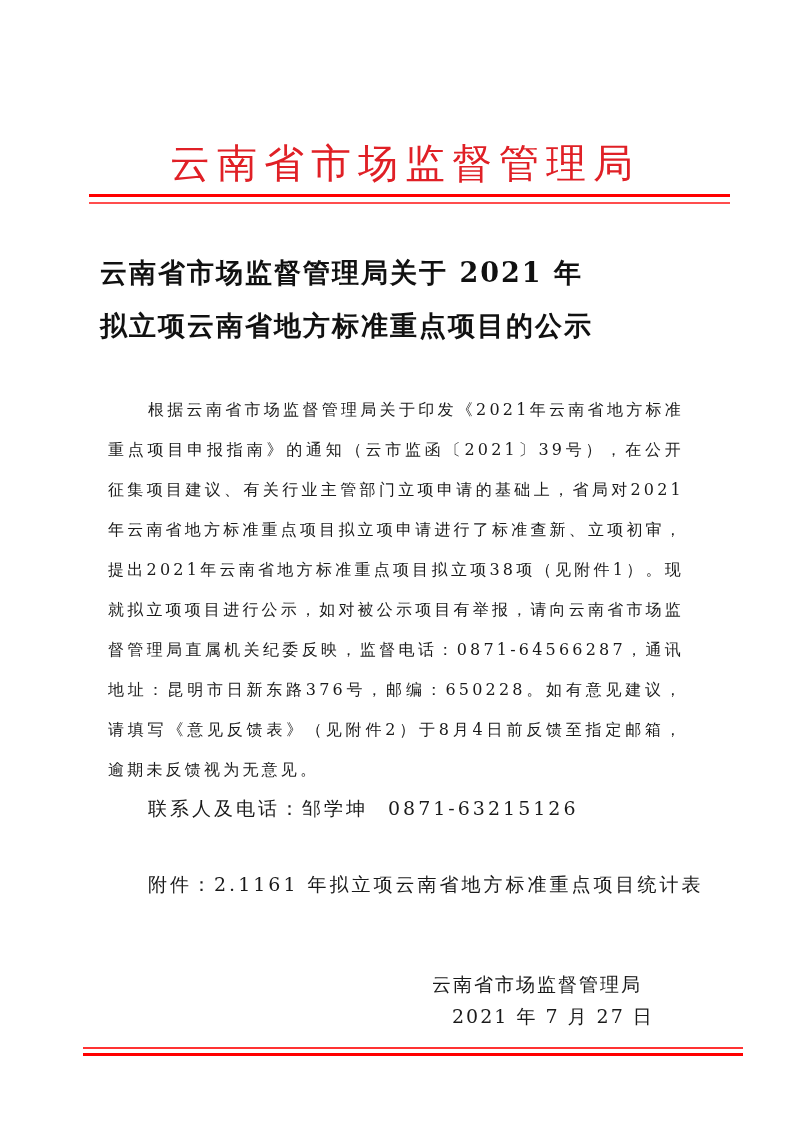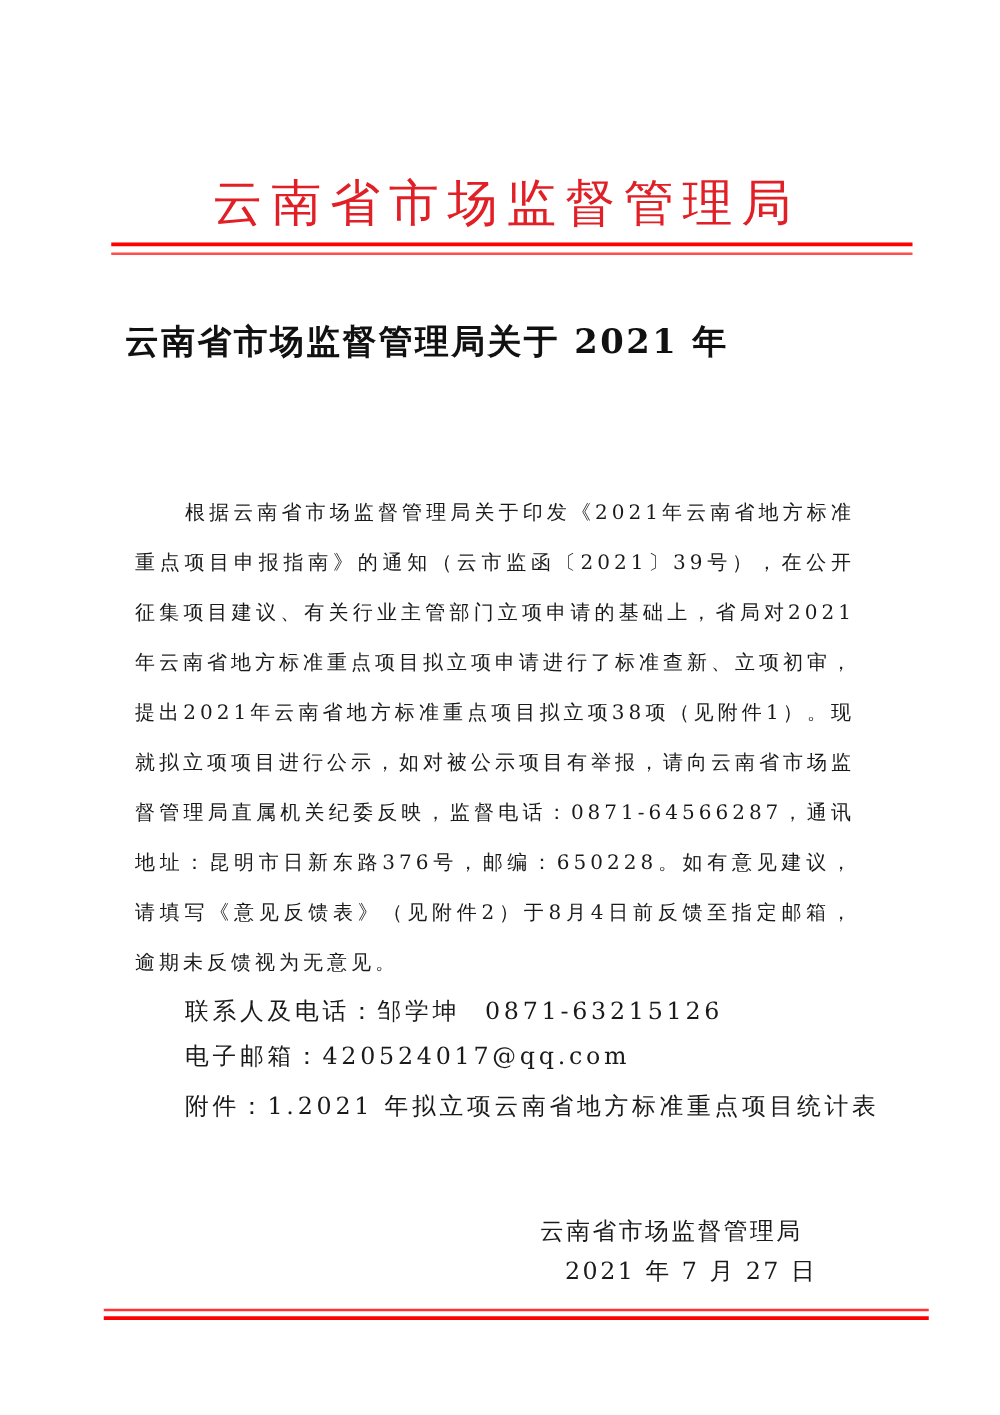--- a/index.html
+++ b/index.html
@@ -37,33 +37,31 @@
 </head>
 <body>
 
 <div class="page">
 
   <div class="org-heading">云南省市场监督管理局</div>
   <div class="rule top-thick"></div>
   <div class="rule top-thin"></div>
 
   <div class="title l1">云南省市场监督管理局关于 2021 年</div>
+  <div class="title l2">拟立项云南省地方标准重点项目的公示</div>
 
   <div class="body-text">根据云南省市场监督管理局关于印发《2021年云南省地方标准重点项目申报指南》的通知（云市监函〔2021〕39号），在公开征集项目建议、有关行业主管部门立项申请的基础上，省局对2021年云南省地方标准重点项目拟立项申请进行了标准查新、立项初审，提出2021年云南省地方标准重点项目拟立项38项（见附件1）。现就拟立项项目进行公示，如对被公示项目有举报，请向云南省市场监督管理局直属机关纪委反映，监督电话：0871-64566287，通讯地址：昆明市日新东路376号，邮编：650228。如有意见建议，请填写《意见反馈表》（见附件2）于8月4日前反馈至指定邮箱，逾期未反馈视为无意见。</div>
 
   <div class="line contact">
     <span>联系人及电话：</span><span>邹学坤</span><span class="gap"></span><span>0871-63215126</span>
   </div>
 
-  <div class="line email">
-    <span>电子邮箱：</span><span>420524017@qq.com</span>
-  </div>
 
   <div class="line attach1">
-    <span>附件：</span><span>1.2021 年拟立项云南省地方标准重点项目统计表</span>
+    <span>附件：</span><span>2.1161 年拟立项云南省地方标准重点项目统计表</span>
   </div>
 
   <div class="sig org">云南省市场监督管理局</div>
   <div class="sig date">2021 年 7 月 27 日</div>
 
   <div class="rule bot-thin"></div>
   <div class="rule bot-thick"></div>
 </div>
 
 </body></html>

